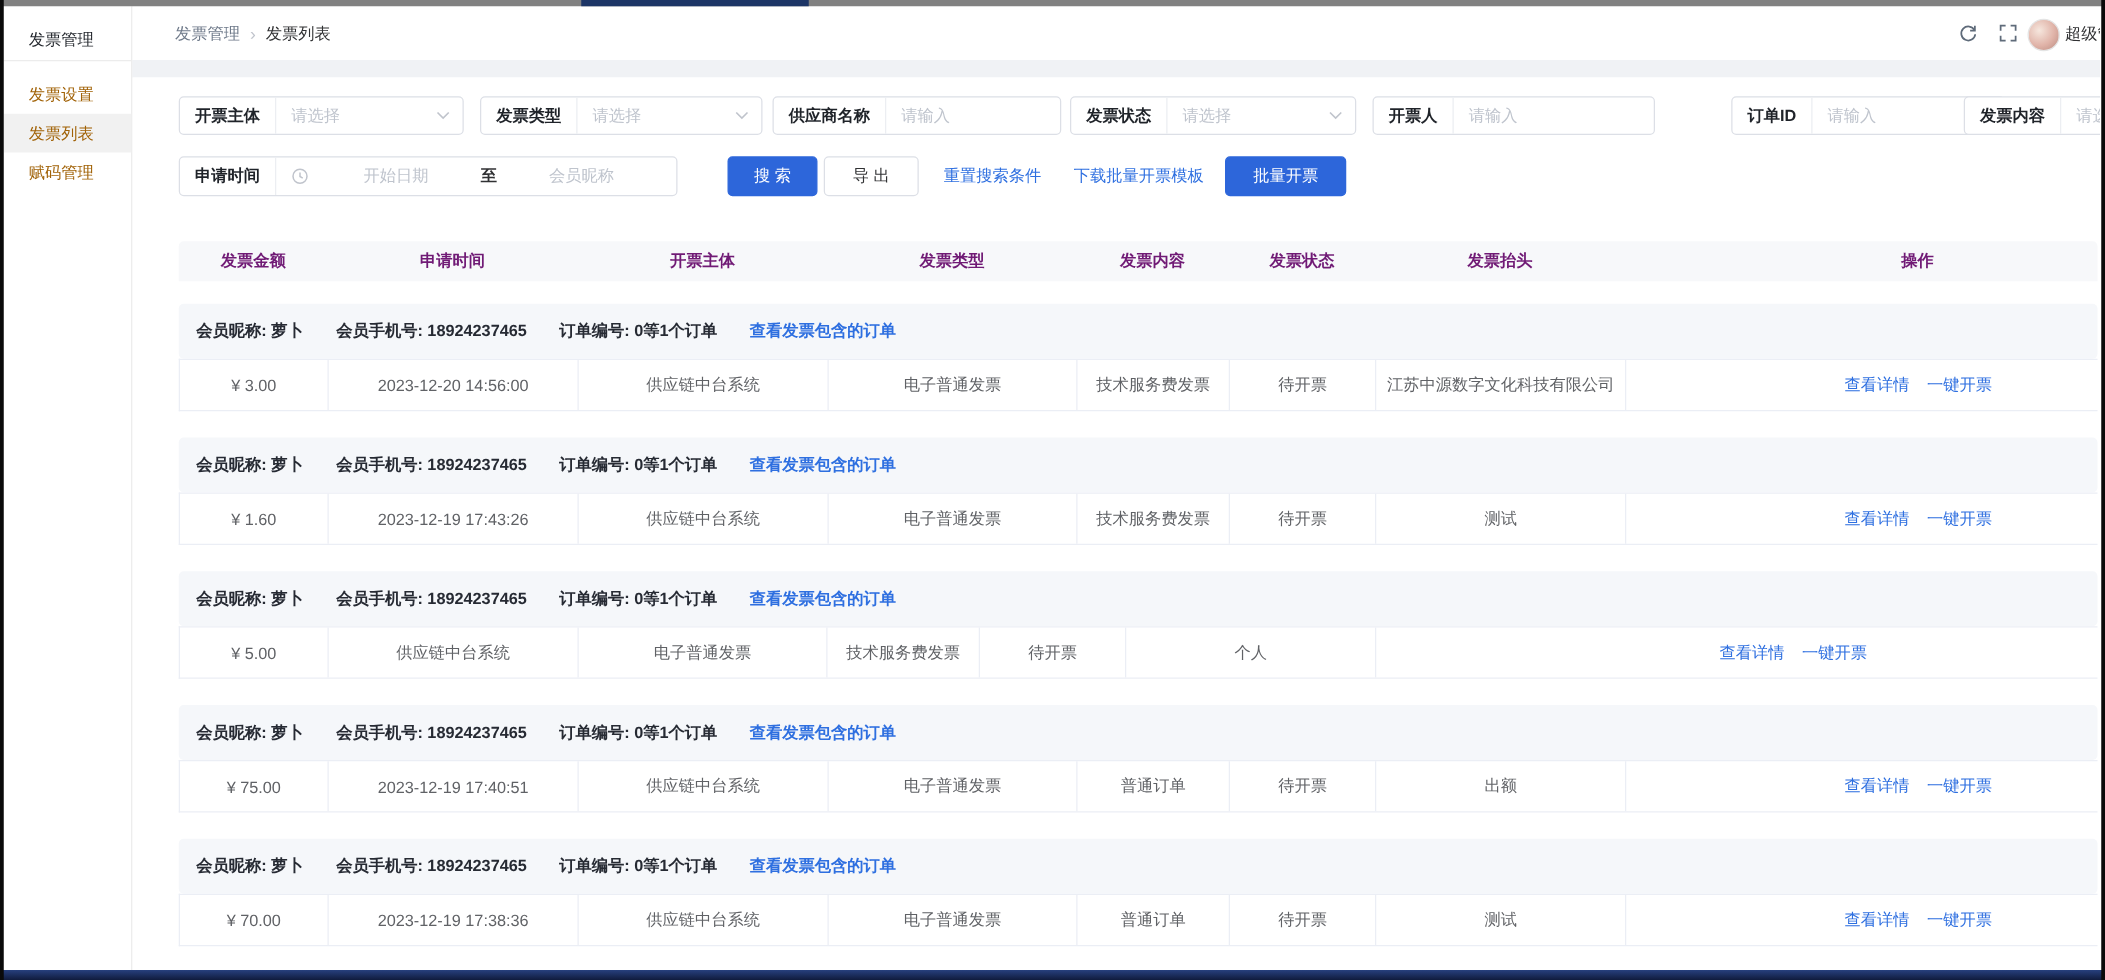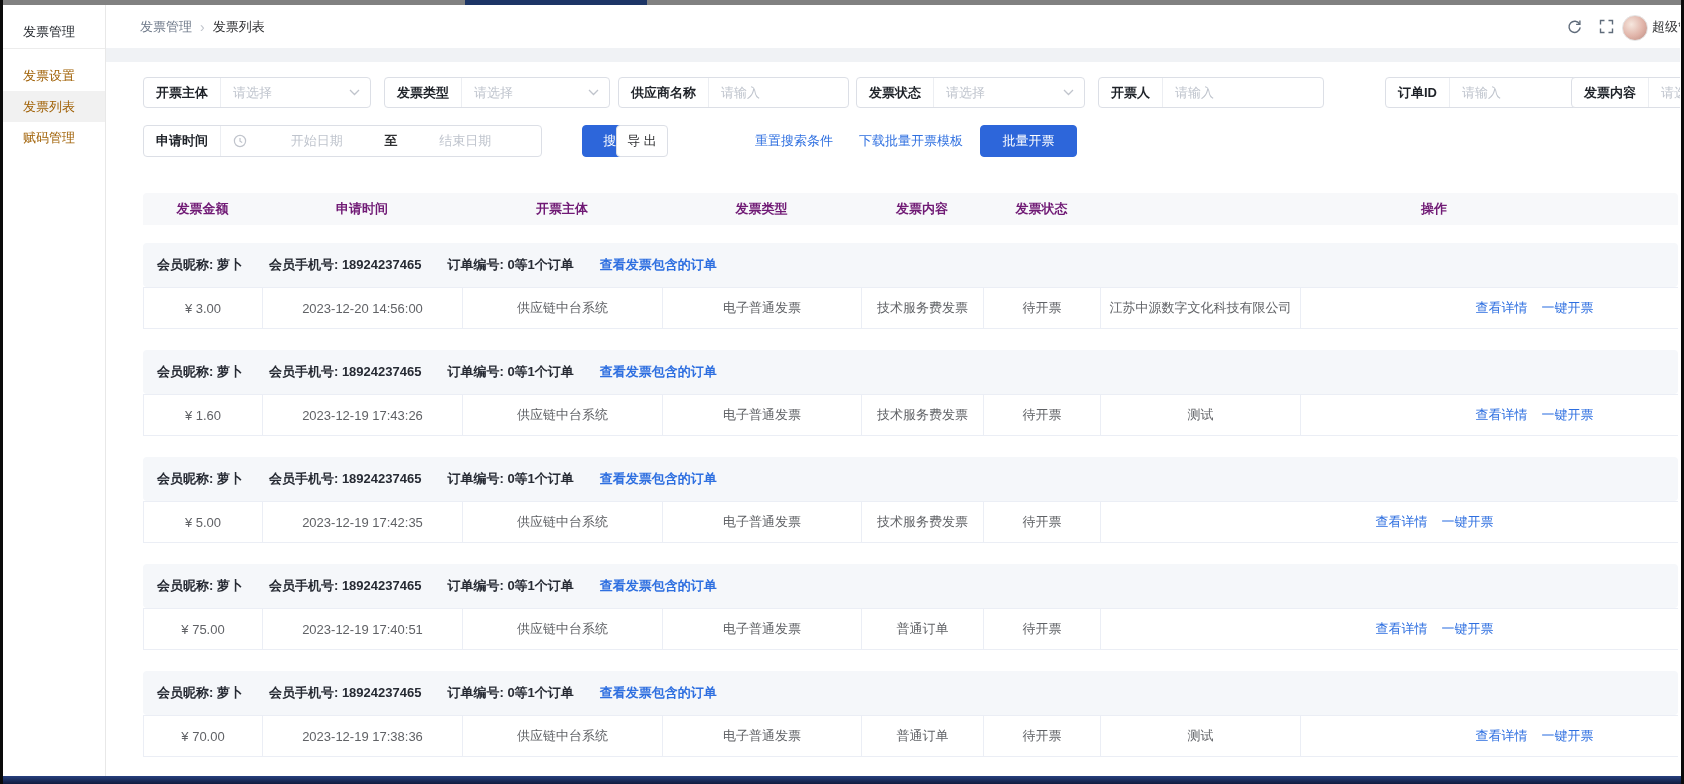--- a/index.html
+++ b/index.html
@@ -52,21 +52,21 @@
   .datebox { position:absolute; left:37px; width:399px; height:32px; border:1px solid #dcdfe6; border-radius:4px; display:flex; align-items:center; }
   .datebox .flabel { padding:0 12px; font-weight:600; color:#1f2329; }
   .datebox .dfield { flex:1; height:100%; display:flex; align-items:center; border-left:1px solid #eceef2; padding:0 12px; }
   .clock { color:#c0c4cc; margin-right:6px; display:flex; }
   .d-ph { flex:1; text-align:center; color:#bfc4cd; white-space:nowrap; }
   .d-sep { color:#303133; font-weight:600; padding:0 4px; }
   .btn { position:absolute; height:32px; border-radius:4px; display:flex; align-items:center; justify-content:center; cursor:pointer; white-space:nowrap; }
   .btn-primary { background:#2d66da; color:#fff; border:1px solid #2d66da; }
   .btn-plain { background:#fff; color:#303133; border:1px solid #dcdfe6; }
   .btn-search { left:452px; width:72px;margin-left:24px; }
-  .btn-export { left:510px; width:52px; }
+  .btn-export { left:553px; width:76px; }
   .btn-batch { left:874px; width:97px; }
   .flink { position:absolute; top:0; height:32px; line-height:32px; color:#2e6fe0; cursor:pointer; white-space:nowrap; }
   .link-reset { left:649px; }
   .link-template { left:753px; }
 
   
   .thead { position:absolute; left:37px; right:2px; top:131px; height:32px; background:#f7f8fa; border-radius:4px 4px 0 0; display:flex; align-items:center; font-weight:700; color:#701a75; }
   .cell { display:flex; align-items:center; justify-content:center; height:100%; overflow:hidden; white-space:nowrap; }
   .c0{width:119px;} .c1{width:200px;} .c2{width:200px;} .c3{width:199px;} .c4{width:122px;} .c5{width:117px;} .c6{width:200px;} .c7{flex:1; padding-left:90px;}
 
@@ -177,37 +177,38 @@
         <span class="flabel">申请时间</span>
         <span class="dfield">
           <span class="clock">
             <svg width="14" height="14" viewBox="0 0 14 14" fill="none" stroke="currentColor" stroke-width="1.2">
               <circle cx="7" cy="7" r="5.6"></circle>
                 <path d="M7 4 v3.2 l2.2 1.3"></path>
             </svg>
           </span>
           <span class="d-ph">开始日期</span>
           <span class="d-sep">至</span>
-          <span class="d-ph">结束日期</span>
+          <span class="d-ph">会员昵称</span>
         </span>
       </div>
       <div class="btn btn-primary btn-search">搜 索</div>
       <div class="btn btn-plain btn-export">导 出</div>
       <span class="flink link-reset">重置搜索条件</span>
       <span class="flink link-template">下载批量开票模板</span>
       <div class="btn btn-primary btn-batch">批量开票</div>
     </div>
 
     <div class="thead">
       <span class="cell c0">发票金额</span>
       <span class="cell c1">申请时间</span>
       <span class="cell c2">开票主体</span>
       <span class="cell c3">发票类型</span>
       <span class="cell c4">发票内容</span>
       <span class="cell c5">发票状态</span>
+      <span class="cell c6">发票抬头</span>
       <span class="cell c7">操作</span>
     </div>
 
     <div id="groups">
   <div class="group-block" style="top: 181px;">
     <div class="gband">
       <span>会员昵称: 萝卜</span>
       <span>会员手机号: 18924237465</span>
       <span>订单编号: 0等1个订单</span>
       <span class="glink">查看发票包含的订单</span>
@@ -251,25 +252,25 @@
 
   <div class="group-block" style="top: 395px;">
     <div class="gband">
       <span>会员昵称: 萝卜</span>
       <span>会员手机号: 18924237465</span>
       <span>订单编号: 0等1个订单</span>
       <span class="glink">查看发票包含的订单</span>
     </div>
     <div class="drow">
       <span class="cell c0">¥ 5.00</span>
-      <span class="cell c1">2023-12-19 17:42:35</span>
       <span class="cell c2">供应链中台系统</span>
       <span class="cell c3">电子普通发票</span>
       <span class="cell c4">技术服务费发票</span>
       <span class="cell c5">待开票</span>
+      <span class="cell c6">个人</span>
       <span class="cell c7">
         <span class="alink">查看详情</span>
         <span class="alink">一键开票</span>
       </span>
     </div>
   </div>
 
   <div class="group-block" style="top: 502px;">
     <div class="gband">
       <span>会员昵称: 萝卜</span>
@@ -277,20 +278,21 @@
       <span>订单编号: 0等1个订单</span>
       <span class="glink">查看发票包含的订单</span>
     </div>
     <div class="drow">
       <span class="cell c0">¥ 75.00</span>
       <span class="cell c1">2023-12-19 17:40:51</span>
       <span class="cell c2">供应链中台系统</span>
       <span class="cell c3">电子普通发票</span>
       <span class="cell c4">普通订单</span>
       <span class="cell c5">待开票</span>
+      <span class="cell c6">出额</span>
       <span class="cell c7">
         <span class="alink">查看详情</span>
         <span class="alink">一键开票</span>
       </span>
     </div>
   </div>
 
   <div class="group-block" style="top: 609px;">
     <div class="gband">
       <span>会员昵称: 萝卜</span>

